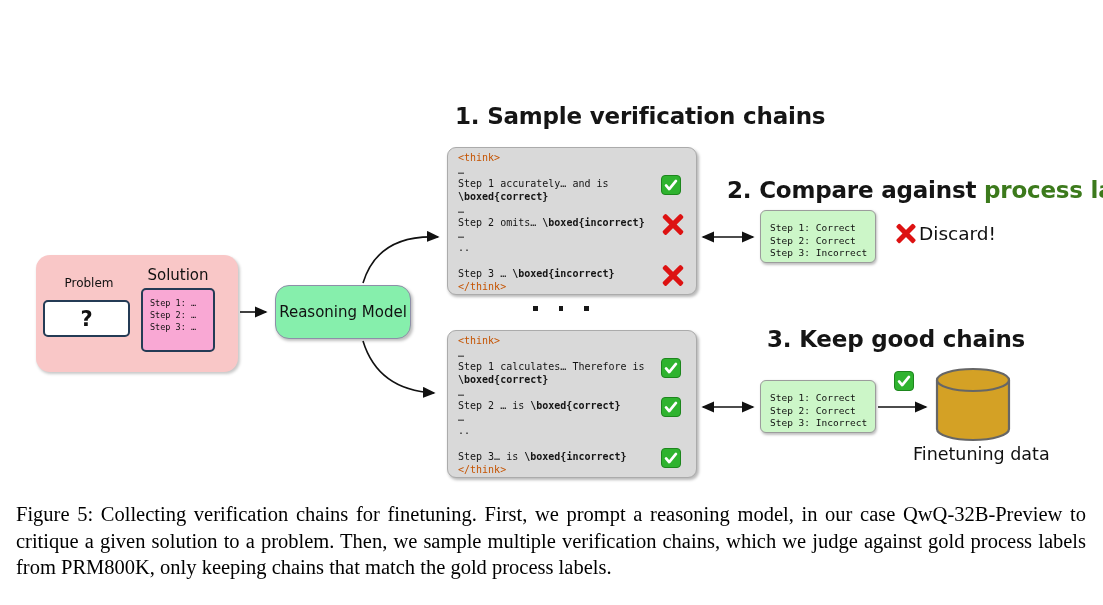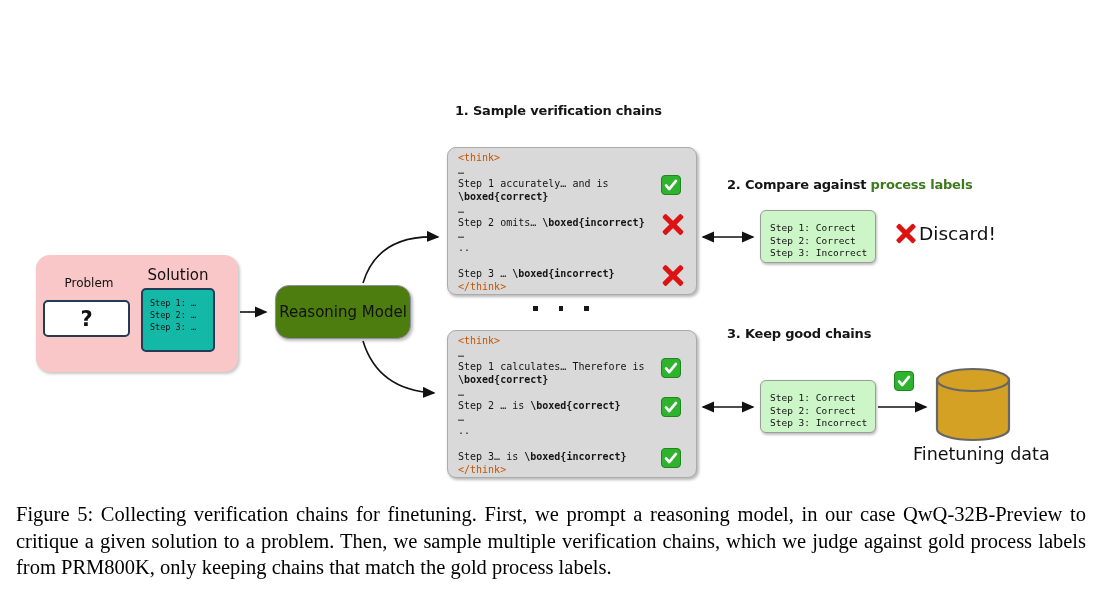--- a/index.html
+++ b/index.html
@@ -1,23 +1,23 @@
 <!DOCTYPE html>
 <html><head>
 <meta charset="utf-8">
 <style>
   html,body{margin:0;padding:0;background:#fff;}
   .canvas{position:relative;width:1103px;height:605px;background:#fff;overflow:hidden;
           font-family:"DejaVu Sans",sans-serif;color:#111;}
   .arrows{position:absolute;left:0;top:0;width:1103px;height:605px;pointer-events:none;}
 
-  .stage-title{position:absolute;font-size:13px;font-weight:600;color:#151515;letter-spacing:-0.2px;white-space:nowrap;}
+  .stage-title{position:absolute;font-size:23px;font-weight:600;color:#151515;letter-spacing:-0.2px;white-space:nowrap;}
   .t1{left:455px;top:103px;}
   .t2{left:727px;top:177px;}
-  .t3{left:727px;top:326px;}
+  .t3{left:767px;top:326px;}
   .t2 .hl{color:#3c7a1c;}
 
   .chain-box{position:absolute;left:447px;width:250px;height:148px;background:#d9d9d9;
              border:1px solid #ababab;border-radius:9px;box-shadow:1.5px 2px 3px rgba(0,0,0,.28);
              box-sizing:border-box;}
   .chain-top{top:147px;}
   .chain-bottom{top:330px;}
   .clines{position:absolute;left:10px;top:4px;right:8px;font-family:"DejaVu Sans Mono",monospace;
           font-size:10px;line-height:12.9px;color:#141414;white-space:pre;}
   .cline{min-height:12.9px;}
@@ -48,26 +48,26 @@
   .discard .cross i{top:8.5px;width:24px;}
   .discard-text{font-size:18.5px;font-weight:500;color:#111;}
 
   .input-box{position:absolute;left:36px;top:255px;width:202px;height:117px;background:#f9c7c7;
              border-radius:14px;box-shadow:1.5px 2px 3px rgba(0,0,0,.22);}
   .prob-label{position:absolute;left:18px;top:21px;width:70px;text-align:center;font-size:12px;}
   .prob-box{position:absolute;left:7px;top:45px;width:87px;height:37px;background:#fff;
             border:2.5px solid #243b55;border-radius:5px;box-sizing:border-box;
             display:flex;align-items:center;justify-content:center;font-size:21px;font-weight:bold;}
   .sol-label{position:absolute;left:108px;top:11px;width:68px;text-align:center;font-size:15px;}
-  .sol-box{position:absolute;left:105px;top:33px;width:74px;height:64px;background:#14b8a6;
+  .sol-box{position:absolute;left:105px;top:33px;width:74px;height:64px;background:#f9a8d4;
            border:2.5px solid #243b55;border-radius:5px;box-sizing:border-box;
            padding:7px 0 0 7px;font-family:"DejaVu Sans Mono",monospace;font-size:8.5px;
            line-height:12px;white-space:pre;}
 
-  .model-box{position:absolute;left:275px;top:285px;width:136px;height:54px;background:#4d7c0f;
+  .model-box{position:absolute;left:275px;top:285px;width:136px;height:54px;background:#86efac;
              border:1.5px solid #8e8ea8;border-radius:14px;box-shadow:1.5px 2px 3px rgba(0,0,0,.25);
              display:flex;align-items:center;justify-content:center;font-size:15px;box-sizing:border-box;}
 
   .dots{position:absolute;left:533px;top:306px;display:flex;gap:21px;}
   .dots i{width:4.5px;height:4.5px;background:#181818;display:block;}
 
   .keep-check{position:absolute;left:894px;top:371px;transform:none;}
 
   .cylinder{position:absolute;left:934px;top:367px;}
   .finetune-label{position:absolute;left:913px;top:444px;font-size:17.5px;white-space:nowrap;}

